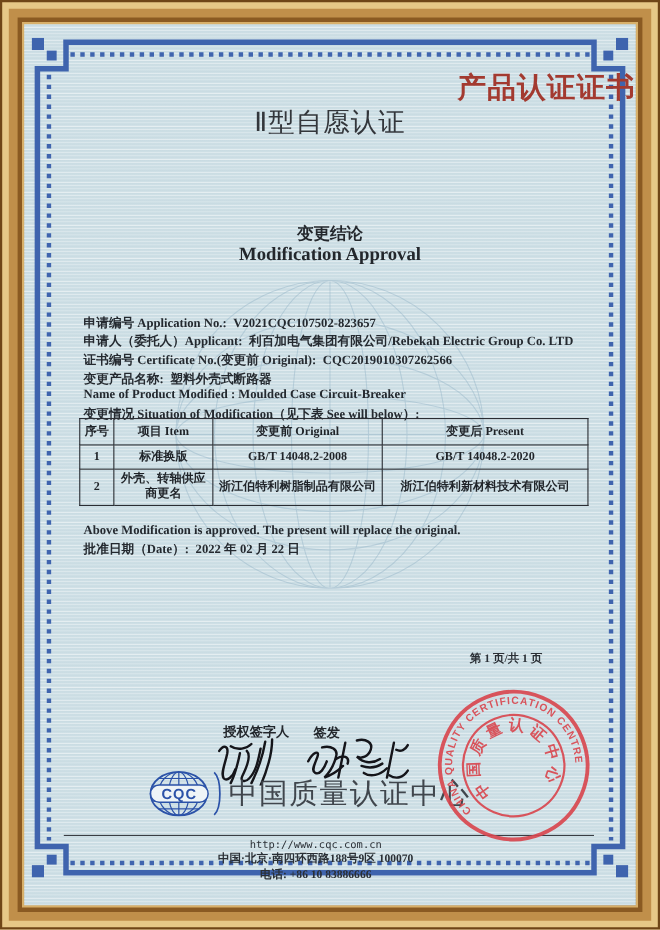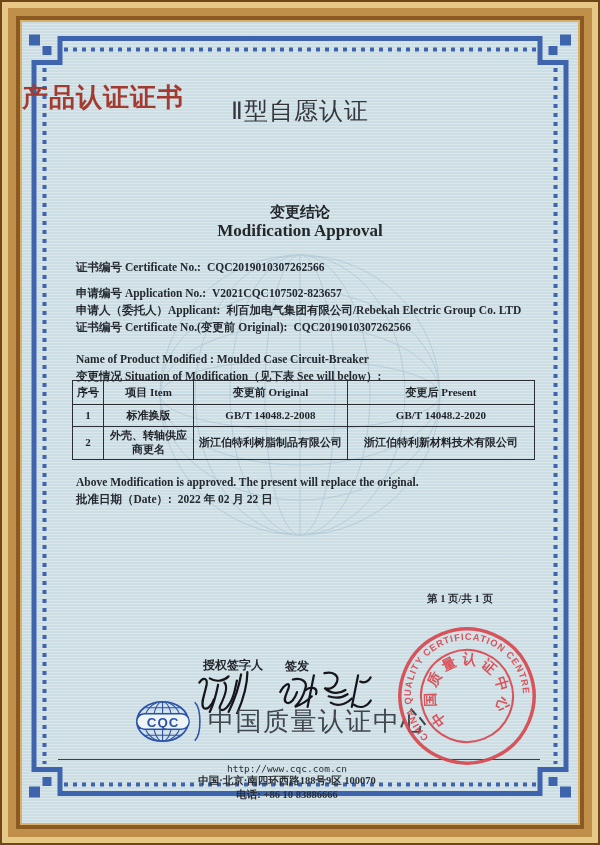--- a/index.html
+++ b/index.html
@@ -21,21 +21,21 @@
   
   .paper {
     position:absolute; inset:22px; background:#cfe0e6; overflow:hidden;
     background-image: repeating-linear-gradient(0deg,
       rgba(255,255,255,0.45) 0px, rgba(255,255,255,0) 1px,
       rgba(150,180,195,0.10) 2px, rgba(255,255,255,0) 3px);
   }
   .abs { position:absolute; }
   svg { display:block; }
 
-  .title { top:58px; left:0; width:100%; text-align:left;
+  .title { top:40px; left:0; width:100%; text-align:right;
     font-family:"Liberation Sans", sans-serif; font-weight:bold;
     font-size:26px; letter-spacing:1px; color:#a33a30; }
   .subtitle { top:73px; left:0; width:100%; text-align:center;
     font-family:"Liberation Sans", sans-serif; font-size:24px;
     letter-spacing:1px; color:#33363b; font-weight:500; }
 
   .section-zh { top:181px; left:0; width:100%; text-align:center;
     font-family:"Liberation Sans", sans-serif; font-weight:bold; font-size:15px; color:#23272c; }
   .section-en { top:199px; left:0; width:100%; text-align:center;
     font-weight:bold; font-size:17px; color:#23272c; }
@@ -112,31 +112,31 @@
         <rect x="538" y="764.5" width="11" height="11"></rect>
           <rect x="526.5" y="755" width="9" height="9"></rect>
       </g>
     </svg>
 
     <div class="abs title">产品认证证书</div>
     <div class="abs subtitle">Ⅱ型自愿认证</div>
     <div class="abs section-zh">变更结论</div>
     <div class="abs section-en">Modification Approval</div>
 
-    <div class="line" style="top:238px;">
-      <span>证书编号 Certificate No.:</span><span class="val">CQC2019010307262566</span>
-    </div>
     <div class="line" style="top:264px;">
       <span>申请编号 Application No.:</span><span class="val">V2021CQC107502-823657</span>
     </div>
     <div class="line" style="top:281px;">
       <span>申请人（委托人）Applicant:</span><span class="val">利百加电气集团有限公司/Rebekah Electric Group Co. LTD</span>
     </div>
     <div class="line" style="top:298px;">
       <span>证书编号 Certificate No.(变更前 Original):</span><span class="val">CQC2019010307262566</span>
+    </div>
+    <div class="line" style="top:315px;">
+      <span>变更产品名称:</span><span class="val">塑料外壳式断路器</span>
     </div>
     <div class="line" style="top:331px;">Name of Product Modified : Moulded Case Circuit-Breaker</div>
     <div class="line" style="top:347px;">变更情况 Situation of Modification（见下表 See will below）:</div>
 
     <table class="mod">
       <colgroup>
           <col class="c0">
           <col class="c1">
           <col class="c2">
           <col class="c3">

